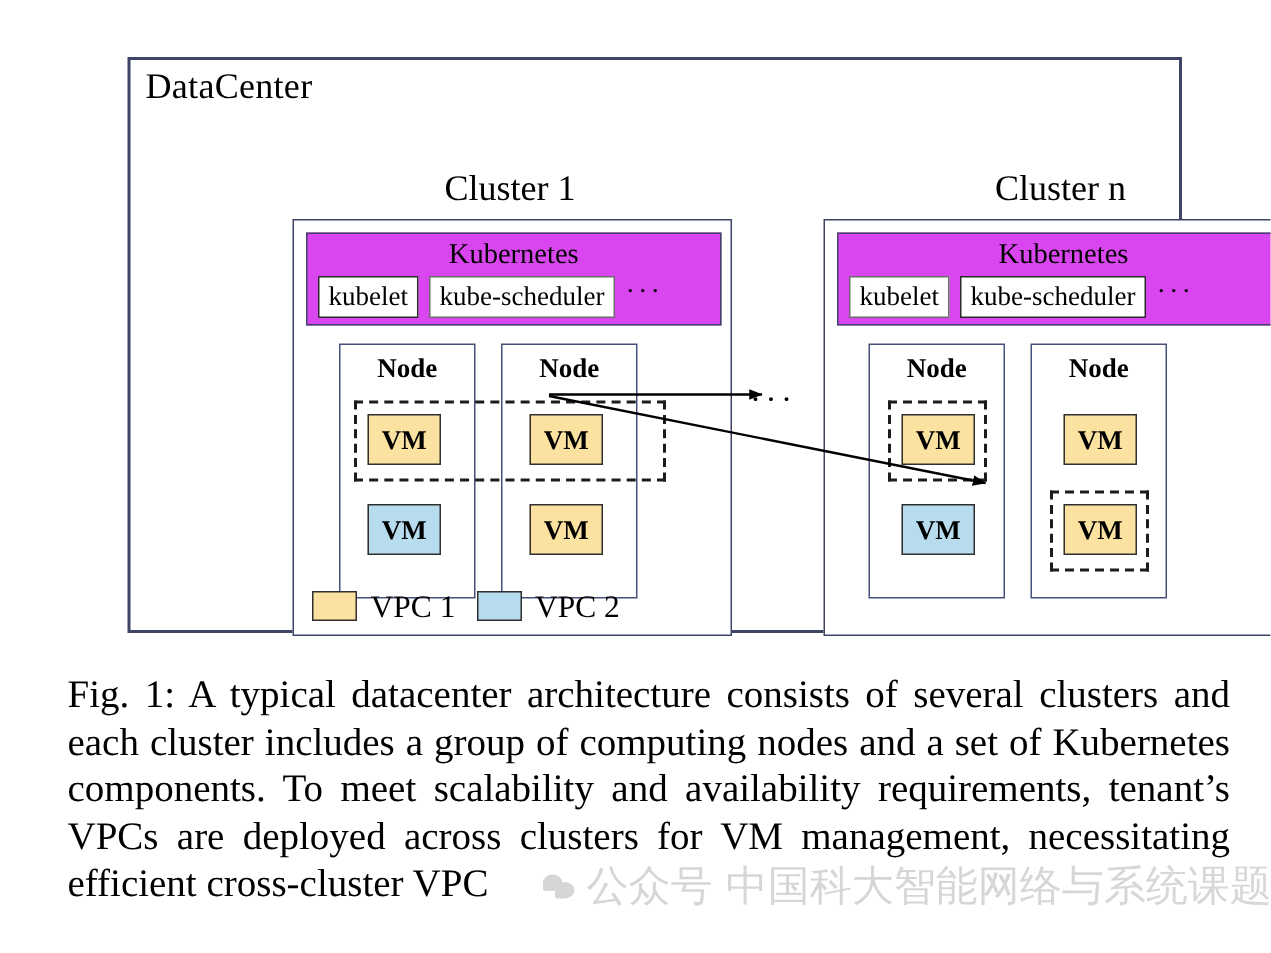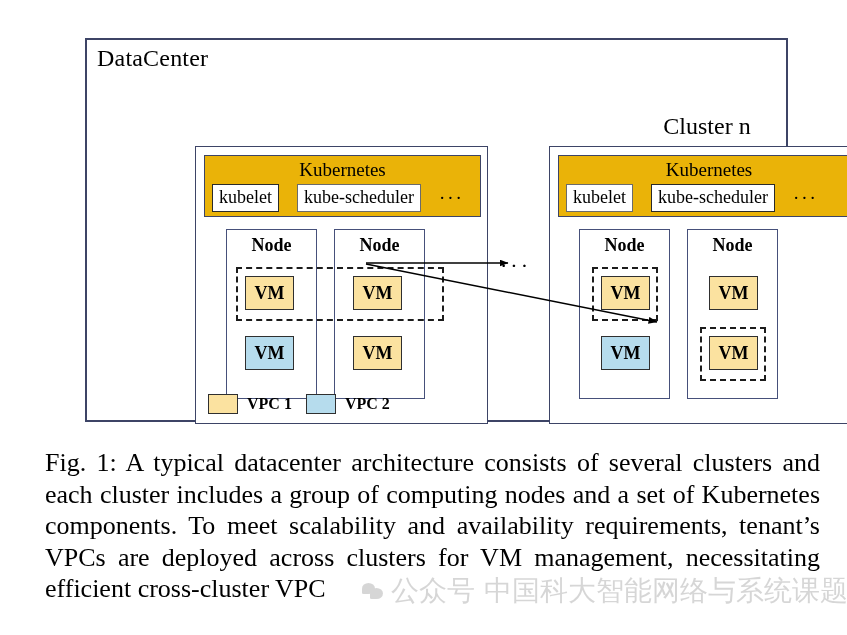--- a/index.html
+++ b/index.html
@@ -62,42 +62,42 @@
     box-sizing: border-box;
     background: #ffffff;
   }
   #cluster1-box { left: 108px; top: 106px; width: 293px; height: 278px; }
   #clustern-box { left: 462px; top: 106px; width: 318px; height: 278px; }
 
   .k8s-box {
     position: absolute;
     border: 1.4px solid #3d4466;
     box-sizing: border-box;
-    background: #eab308;
+    background: #d946ef;
   }
   #k8s1 { left: 8px; top: 8px; width: 277px; height: 62px; }
   #k8sn { left: 8px; top: 8px; width: 302px; height: 62px; }
 
   .k8s-title {
     position: absolute;
     top: 2px;
     left: 0;
     width: 100%;
     text-align: center;
     font-size: 19px;
     line-height: 24px;
   }
 
   .k8s-row {
     position: absolute;
     left: 7px;
     top: 28px;
     display: flex;
-    align-items: flex-end;
-    gap: 18px;
+    align-items: flex-start;
+    gap: 7px;
   }
 
   .k8s-chip {
     border: 1.4px solid #2a2a2a;
     box-sizing: border-box;
     padding: 1px 6px 3px 6px;
     font-size: 18px;
     line-height: 22px;
     white-space: nowrap;
     background: #ffffff;
@@ -176,24 +176,23 @@
   }
   .legend-swatch {
     width: 30px;
     height: 20px;
     border: 1.5px solid #2f2f2f;
     box-sizing: border-box;
   }
   .legend-swatch.vpc1 { background: #fbe2a0; }
   .legend-swatch.vpc2 { background: #b6dced; }
   .legend-label {
-    font-size: 16px;
-    line-height: 22px;
-    white-space: nowrap;
-    font-weight: bold;
+    font-size: 21px;
+    line-height: 22px;
+    white-space: nowrap;
   }
 
   
   #mid-dots {
     position: absolute;
     left: 413px;
     top: 215px;
     font-size: 22px;
     line-height: 22px;
     letter-spacing: 3px;
@@ -258,20 +257,21 @@
 <body>
 
 <div id="figure">
 
   <div class="datacenter">
 
     <div class="dc-title">DataCenter</div>
 
     <div id="mid-dots">···</div>
 
+    <div class="cluster-title" id="cluster1-title">Cluster 1</div>
 
     <div class="cluster-box" id="cluster1-box">
 
       <div class="k8s-box" id="k8s1">
         <div class="k8s-title">Kubernetes</div>
         <div class="k8s-row">
           <div class="k8s-chip">kubelet</div>
           <div class="k8s-chip gray">kube-scheduler</div>
           <div class="k8s-dots">···</div>
         </div>

